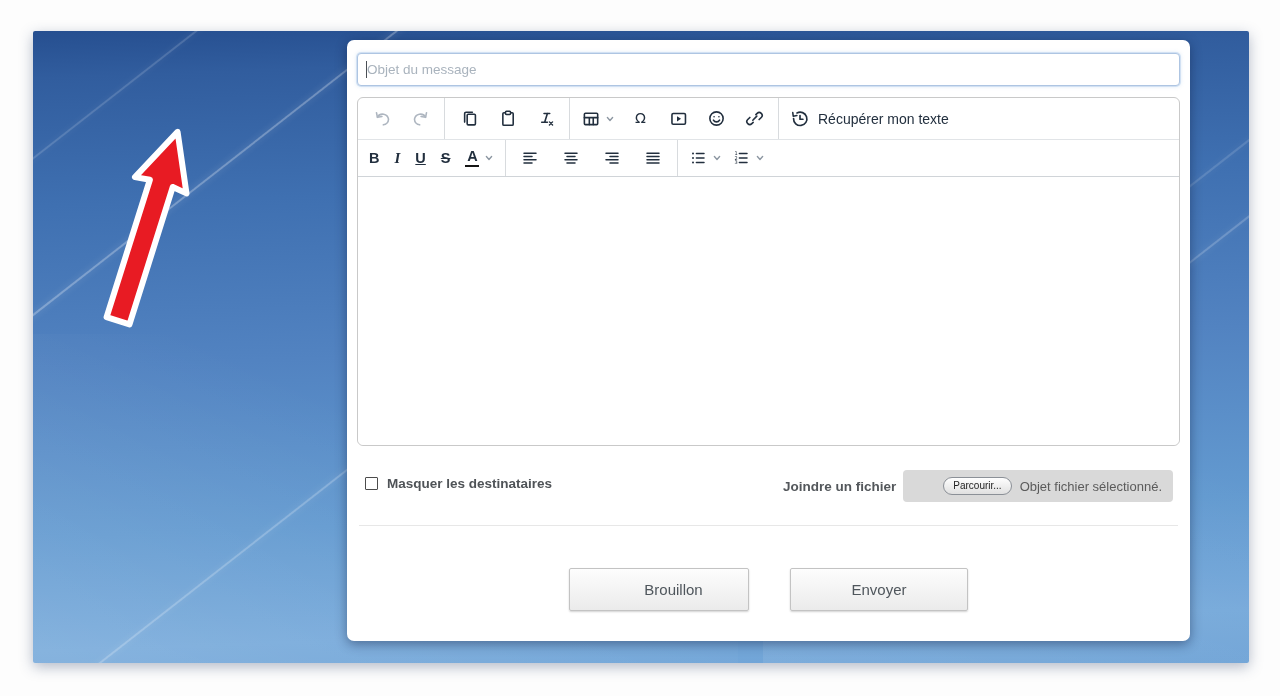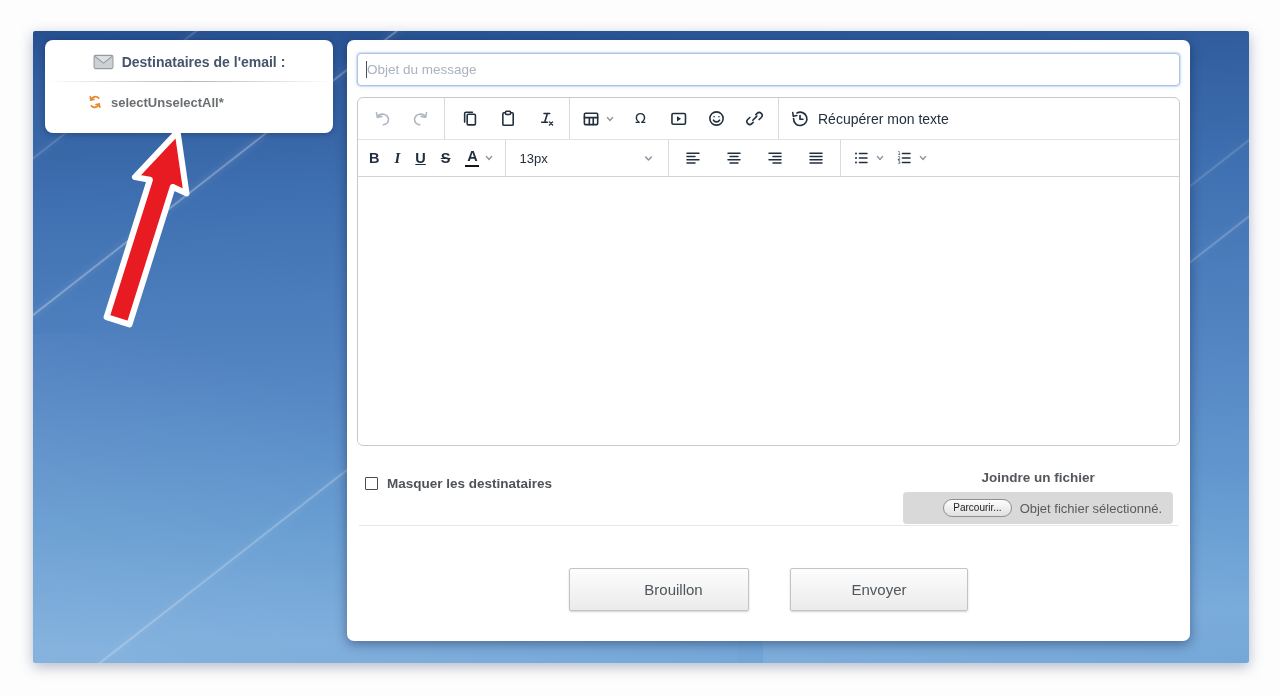--- a/index.html
+++ b/index.html
@@ -58,21 +58,21 @@
   .color-a .bar { width:14px; height:2.6px; background:#151515; margin-top:1.5px; }
   .restore-btn { display:flex; align-items:center; gap:8px; cursor:pointer; color:#222f3e; font-size:14px; }
   .fontsize-btn { width:140px; display:flex; align-items:center; justify-content:space-between; padding:0 3px 0 2px; cursor:pointer; color:#222f3e; font-size:13px; }
   .split { display:flex; align-items:center; gap:5px; cursor:pointer; }
   .editor-body { flex:1; background:#fff; border-radius:0 0 6px 6px; cursor:text; }
 
   .options-row { position:absolute; left:0; right:0; top:430px; height:48px;padding-left:8px; }
   .hide-recipients { position:absolute; left:18px; top:6px; display:flex; align-items:center; gap:9px; cursor:pointer; }
   .checkbox { width:13px; height:13px; border:1.6px solid #4c4c4c; background:#fff; border-radius:1px; }
   .hide-label { font-size:13.5px; font-weight:bold; color:#4f5357; }
-  .attach { position:absolute; right:17px; top:0; display:flex; align-items:center; gap:7px;flex-direction:column; }
+  .attach { position:absolute; right:17px; top:0; display:flex; align-items:center; gap:7px; }
   .attach-label { font-size:13.5px; font-weight:bold; color:#53575b; }
   .file-widget { display:flex; align-items:center; gap:8px; background:#d9d9d9; border-radius:4px; padding:7px 11px 7px 6px; cursor:default; }
   .browse-btn { font-size:10px; color:#1d1d1d; background:linear-gradient(#fefefe,#e0e0e0); border:1px solid #8b9097; border-radius:11px; padding:2px 9px 3px; cursor:pointer;margin-left:34px; }
   .no-file { font-size:13px; color:#5b5b5b; }
 
   .panel-divider { position:absolute; left:12px; right:12px; top:485px; border-top:1px solid #e7e7e7; }
 
   .action-btn {
     position:absolute; top:528px; height:43px; border:1px solid #c3c3c3; border-radius:2px;
     background:linear-gradient(#fdfdfd,#ebebeb); box-shadow:0 1px 2px rgba(0,0,0,.18);
@@ -93,41 +93,20 @@
   <div class="desktop">
     <div class="streak" style="left:-60px;top:330px;width:560px;"></div>
     <div class="streak" style="left:40px;top:652px;width:760px;opacity:.8;"></div>
     <div class="streak" style="left:-30px;top:150px;width:300px;opacity:.55;"></div>
     <div class="streak" style="left:940px;top:400px;width:460px;opacity:.7;"></div>
     <div class="streak" style="left:1060px;top:230px;width:260px;opacity:.5;"></div>
     <div class="facet" style="left:0;bottom:0;width:58%;height:52%;background:linear-gradient(24deg,rgba(255,255,255,.12),rgba(255,255,255,0) 62%);"></div>
     <div class="facet" style="right:0;bottom:0;width:40%;height:30%;background:linear-gradient(200deg,rgba(255,255,255,0),rgba(255,255,255,.08));"></div>
   </div>
 
-  <div class="left-card">
-    <div class="card-title">
-      <svg width="21" height="16" viewBox="0 0 20 15">
-        <rect x="1" y="1.2" width="18" height="12.6" rx="1.5" fill="#ccd1d6" stroke="#949ba2" stroke-width="1"></rect>
-        <path d="M1.6 2 L10 8.6 L18.4 2" fill="#dde1e5" stroke="#949ba2" stroke-width="1" stroke-linejoin="round"></path>
-      </svg>
-      <span>Destinataires de l'email :</span>
-    </div>
-    <div class="card-divider"></div>
-    <div class="card-row">
-      <svg width="16" height="16" viewBox="0 0 18 18">
-        <g stroke="#e8872b" stroke-width="1.9" fill="none" stroke-linecap="round" stroke-linejoin="round">
-          <path d="M13.2 4.6 a5.3 5.3 0 0 0 -8.8 2.2"></path>
-          <path d="M3.6 3.3 l.8 3.5 3.4-.8"></path>
-          <path d="M4.8 13.4 a5.3 5.3 0 0 0 8.8-2.2"></path>
-          <path d="M14.4 14.7 l-.8-3.5-3.4.8"></path>
-        </g>
-      </svg>
-      <span>selectUnselectAll*</span>
-    </div>
-  </div>
 
   <div class="arrow-wrap">
     <svg width="130" height="226" viewBox="0 0 130 226">
       <g transform="rotate(17.5 60 111)">
         <path d="M60 6 L33 62 L48 60 L48 204 L72 204 L72 60 L87 62 Z" fill="#e81b23" stroke="#ffffff" stroke-width="6" stroke-linejoin="round"></path>
       </g>
     </svg>
   </div>
 
   <div class="main-panel">
@@ -246,28 +225,20 @@
             <span class="color-a">
               <span class="letter">A</span>
               <span class="bar"></span>
             </span>
             <svg class="chev" width="10" height="10" viewBox="0 0 10 10">
               <polyline points="2.4,3.6 5,6.4 7.6,3.6"></polyline>
             </svg>
           </div>
         </div>
 
-        <div class="tb-group">
-          <div class="fontsize-btn">
-            <span>13px</span>
-            <svg class="chev" width="11" height="11" viewBox="0 0 10 10">
-              <polyline points="2.4,3.6 5,6.4 7.6,3.6"></polyline>
-            </svg>
-          </div>
-        </div>
 
         <div class="tb-group" style="gap:15px;">
           <div class="ibtn">
             <svg class="ic" width="18" height="18" viewBox="0 0 18 18" stroke-width="1.8">
               <path d="M3 4.3 h12 M3 7.5 h8 M3 10.7 h12 M3 13.9 h8"></path>
             </svg>
           </div>
           <div class="ibtn">
             <svg class="ic" width="18" height="18" viewBox="0 0 18 18" stroke-width="1.8">
               <path d="M3 4.3 h12 M5 7.5 h8 M3 10.7 h12 M5 13.9 h8"></path>

